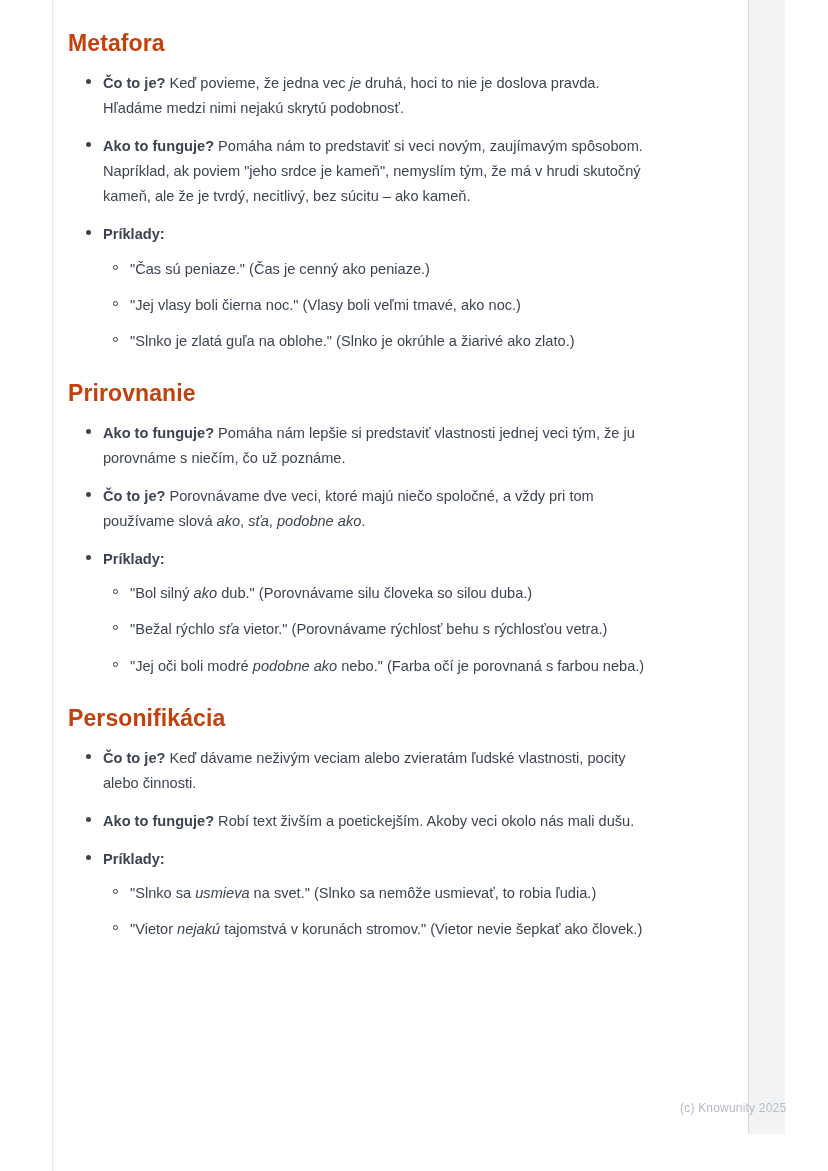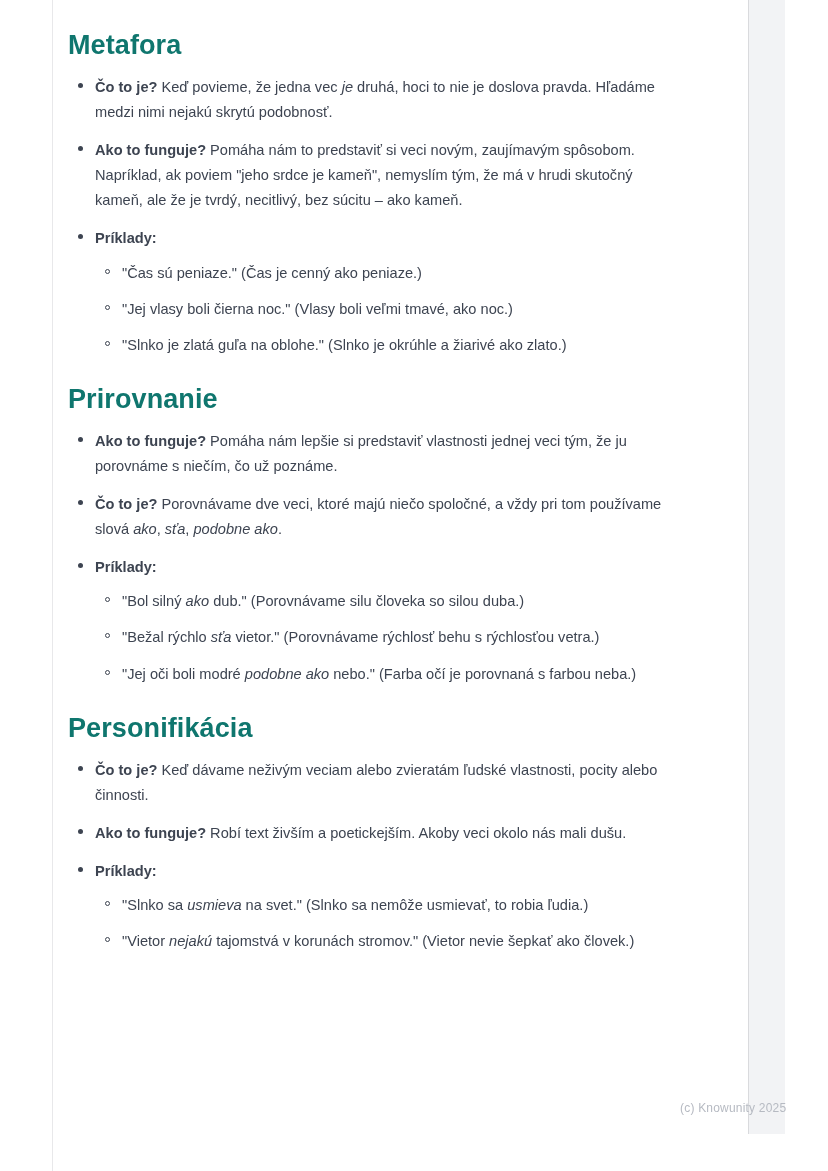--- a/index.html
+++ b/index.html
@@ -47,32 +47,32 @@
     height: 1134px;
     background: #f2f3f5;
   }
   .content {
     position: absolute;
     left: 68px;
     top: 30px;
     width: 600px;
   }
   h2.section-title {
-    color: #0f766e;
-    font-size: 27px;
+    color: #c2410c;
+    font-size: 23px;
     font-weight: bold;
     margin: 0 0 14px 0;
     letter-spacing: 0.1px;
   }
   .section {
     margin-bottom: 26px;
   }
   ul.lvl1 {
     list-style: none;
-    margin: 0;
+    margin: 8px;
     padding: 0;
   }
   ul.lvl1 > li {
     position: relative;
     padding-left: 27px;
     margin-bottom: 13px;
     font-size: 14.6px;
     line-height: 1.72;
     color: #3d4451;
   }

